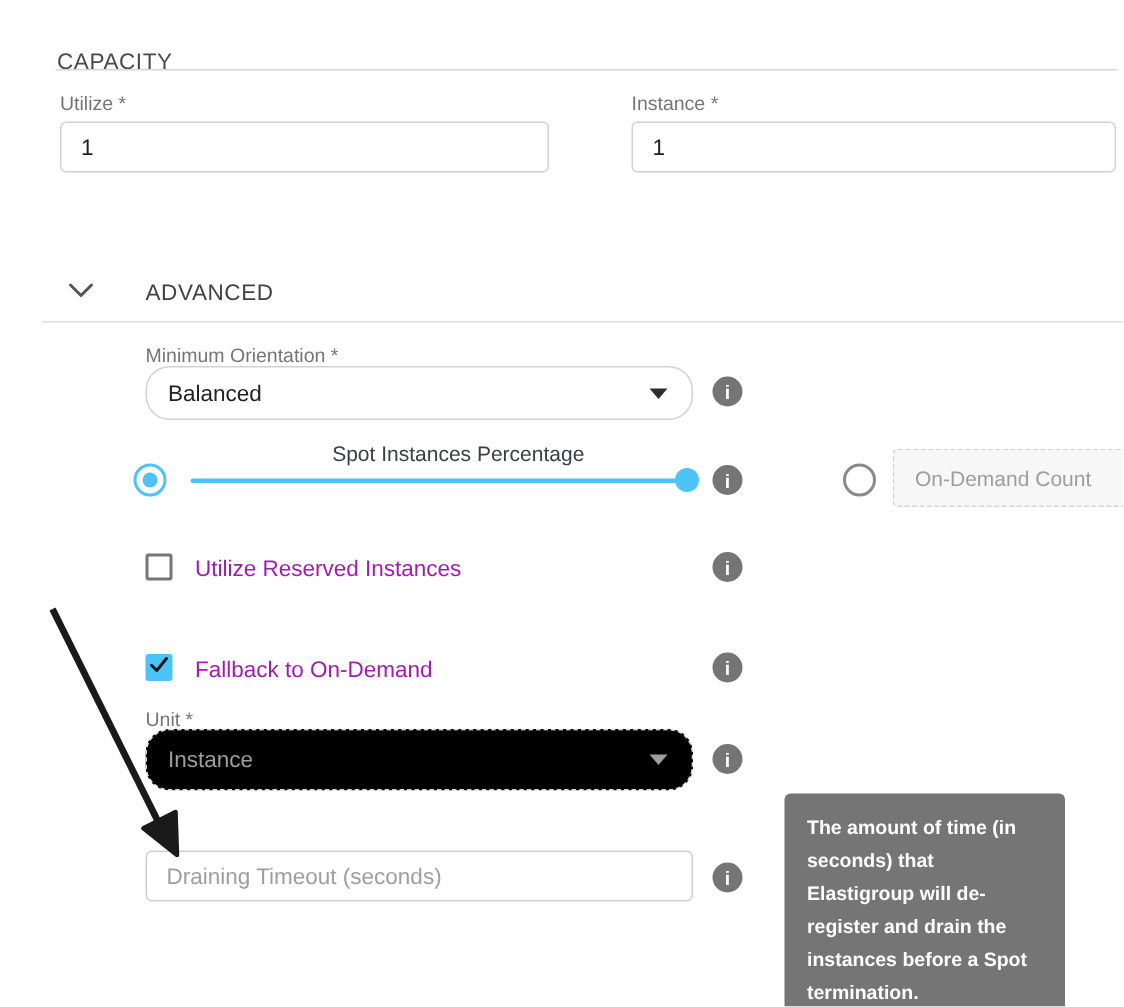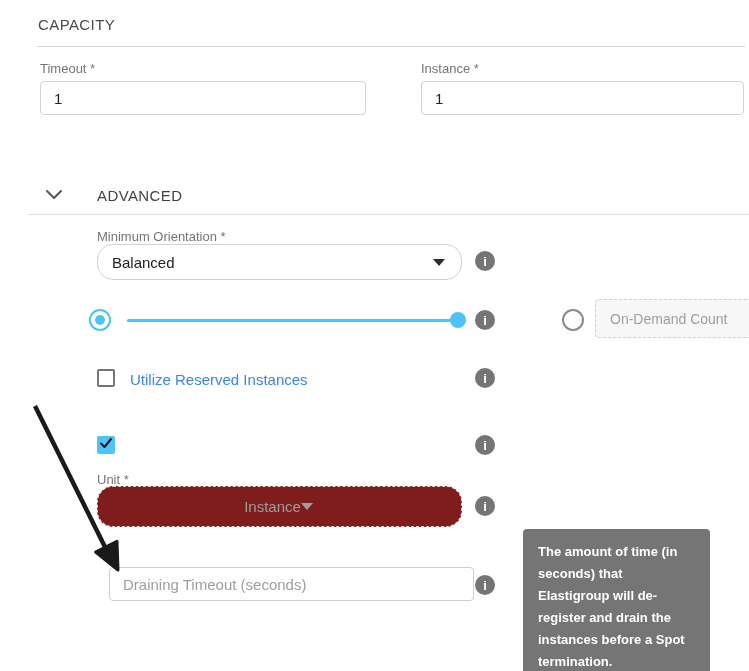--- a/index.html
+++ b/index.html
@@ -51,23 +51,22 @@
   }
   .select-box .select-value { font-size: 15px; color: #222; }
   .caret-down {
     width: 0; height: 0;
     border-left: 6px solid transparent;
     border-right: 6px solid transparent;
     border-top: 7px solid #2d2d2d;
   }
   .select-box.disabled {
     border: 1px dashed #d5d5d5;
-    background: #7f1d1d;
+    background: #000000;
     cursor: default;
-    justify-content: center;
   }
   .select-box.disabled .select-value { color: #9e9e9e; }
   .select-box.disabled .caret-down { border-top-color: #9e9e9e; }
 
   .disabled-input {
     border: 1px dashed #cfcfcf;
     border-radius: 4px;
     background: #f7f7f7;
     font-family: "Liberation Sans", sans-serif;
     font-size: 14px;
@@ -110,21 +109,21 @@
   }
 
   .checkbox {
     width: 18px; height: 18px; border-radius: 2px;
   }
   .checkbox.unchecked { border: 2px solid #757575; background: #fff; }
   .checkbox.checked {
     background: #4ec3f7; border: none;
     display: flex; align-items: center; justify-content: center;
   }
-  .checkbox-label { font-size: 15px; color: #3b82f6; }
+  .checkbox-label { font-size: 15px; color: #a21caf; }
 
   .slider-caption {
     font-size: 14px;
     color: #3c4043;
     text-align: center;
   }
 
   .tooltip {
     background: #757575;
     border-radius: 4px;
@@ -135,24 +134,24 @@
     padding: 12px 15px 14px 15px;
   }
 
   svg.overlay { pointer-events: none; }
 </style>
 </head>
 <body>
 
 <div class="page">
 
-  <div class="abs section-title" style="left:38px; top:16px;">CAPACITY</div>
+  <div class="abs section-title" style="left:38px; top:33px;">CAPACITY</div>
   <div class="abs divider" style="left:37px; top:46px; width:708px;"></div>
 
-  <div class="abs field-label" style="left:40px; top:61px;">Timeout *</div>
+  <div class="abs field-label" style="left:40px; top:61px;">Utilize *</div>
   <div class="abs" style="left:40px; top:81px; width:326px; height:34px;">
     <input class="text-input" type="text" value="1" style="">
   </div>
 
   <div class="abs field-label" style="left:421px; top:61px;">Instance *</div>
   <div class="abs" style="left:421px; top:81px; width:323px; height:34px;">
     <input class="text-input" type="text" value="1" style="">
   </div>
 
   <div class="abs" style="left:45px; top:187px; width:18px; height:12px; cursor:pointer;">
@@ -165,20 +164,21 @@
   <div class="abs section-title" style="left:97px; top:187px; color:#424242;">ADVANCED</div>
   <div class="abs divider" style="left:28px; top:214px; width:721px; background:#dedede;"></div>
 
   <div class="abs field-label" style="left:97px; top:229px;">Minimum Orientation *</div>
   <div class="abs select-box" style="left:97px; top:244px; width:365px; height:36px;">
     <span class="select-value">Balanced</span>
     <span class="caret-down"></span>
   </div>
   <div class="abs info-icon" style="left:475px; top:251px;">i</div>
 
+  <div class="abs slider-caption" style="left:140px; top:294px; width:331px;">Spot Instances Percentage</div>
   <div class="abs radio selected" style="left:89px; top:309px;">
     <span class="radio-dot"></span>
   </div>
   <div class="abs slider-track" style="left:127px; top:319px; width:331px;"></div>
   <div class="abs slider-thumb" style="left:450px; top:312px;"></div>
   <div class="abs info-icon" style="left:475px; top:310px;">i</div>
 
   <div class="abs radio unselected" style="left:562px; top:309px;"></div>
   <div class="abs disabled-input" style="left:595px; top:299px; width:162px; height:39px;">On-Demand Count</div>
 
@@ -186,31 +186,32 @@
   <div class="abs checkbox-label" style="left:130px; top:371px;">Utilize Reserved Instances</div>
   <div class="abs info-icon" style="left:475px; top:368px;">i</div>
 
   <div class="abs checkbox checked" style="left:97px; top:436px;">
     <span>
       <svg width="16" height="16" viewBox="0 0 16 16">
         <polyline points="3,8.5 6.5,12 13,4" fill="none" stroke="#1a1a1a" stroke-width="2" stroke-linecap="round" stroke-linejoin="round"></polyline>
       </svg>
     </span>
   </div>
+  <div class="abs checkbox-label" style="left:130px; top:438px;">Fallback to On-Demand</div>
   <div class="abs info-icon" style="left:475px; top:435px;">i</div>
 
   <div class="abs field-label" style="left:97px; top:472px;text-align:right;">Unit *</div>
   <div class="abs select-box disabled" style="left:97px; top:486px; width:365px; height:41px;">
     <span class="select-value">Instance</span>
     <span class="caret-down"></span>
   </div>
   <div class="abs info-icon" style="left:475px; top:496px;">i</div>
 
   <div class="abs" style="left:97px; top:567px; width:365px; height:34px;">
-    <input class="text-input" type="text" style="border-color: rgb(207, 207, 207); margin-left: 12px;" placeholder="Draining Timeout (seconds)">
+    <input class="text-input" type="text" style="border-color: rgb(207, 207, 207);" placeholder="Draining Timeout (seconds)">
   </div>
   <div class="abs info-icon" style="left:475px; top:575px;">i</div>
 
   <div class="abs tooltip" style="left:523px; top:529px; width:187px;">The amount of time (in seconds) that Elastigroup will de-register and drain the instances before a Spot termination.</div>
 
   <svg class="abs overlay" style="left:0; top:0;" width="749" height="671" viewBox="0 0 749 671">
     <line x1="35" y1="406" x2="105" y2="547" stroke="#1a1a1a" stroke-width="4.5"></line>
     <polygon points="118,570 95.6,552.2 117,541.4" fill="#1a1a1a" stroke="#1a1a1a" stroke-width="3" stroke-linejoin="round"></polygon>
   </svg>
 

